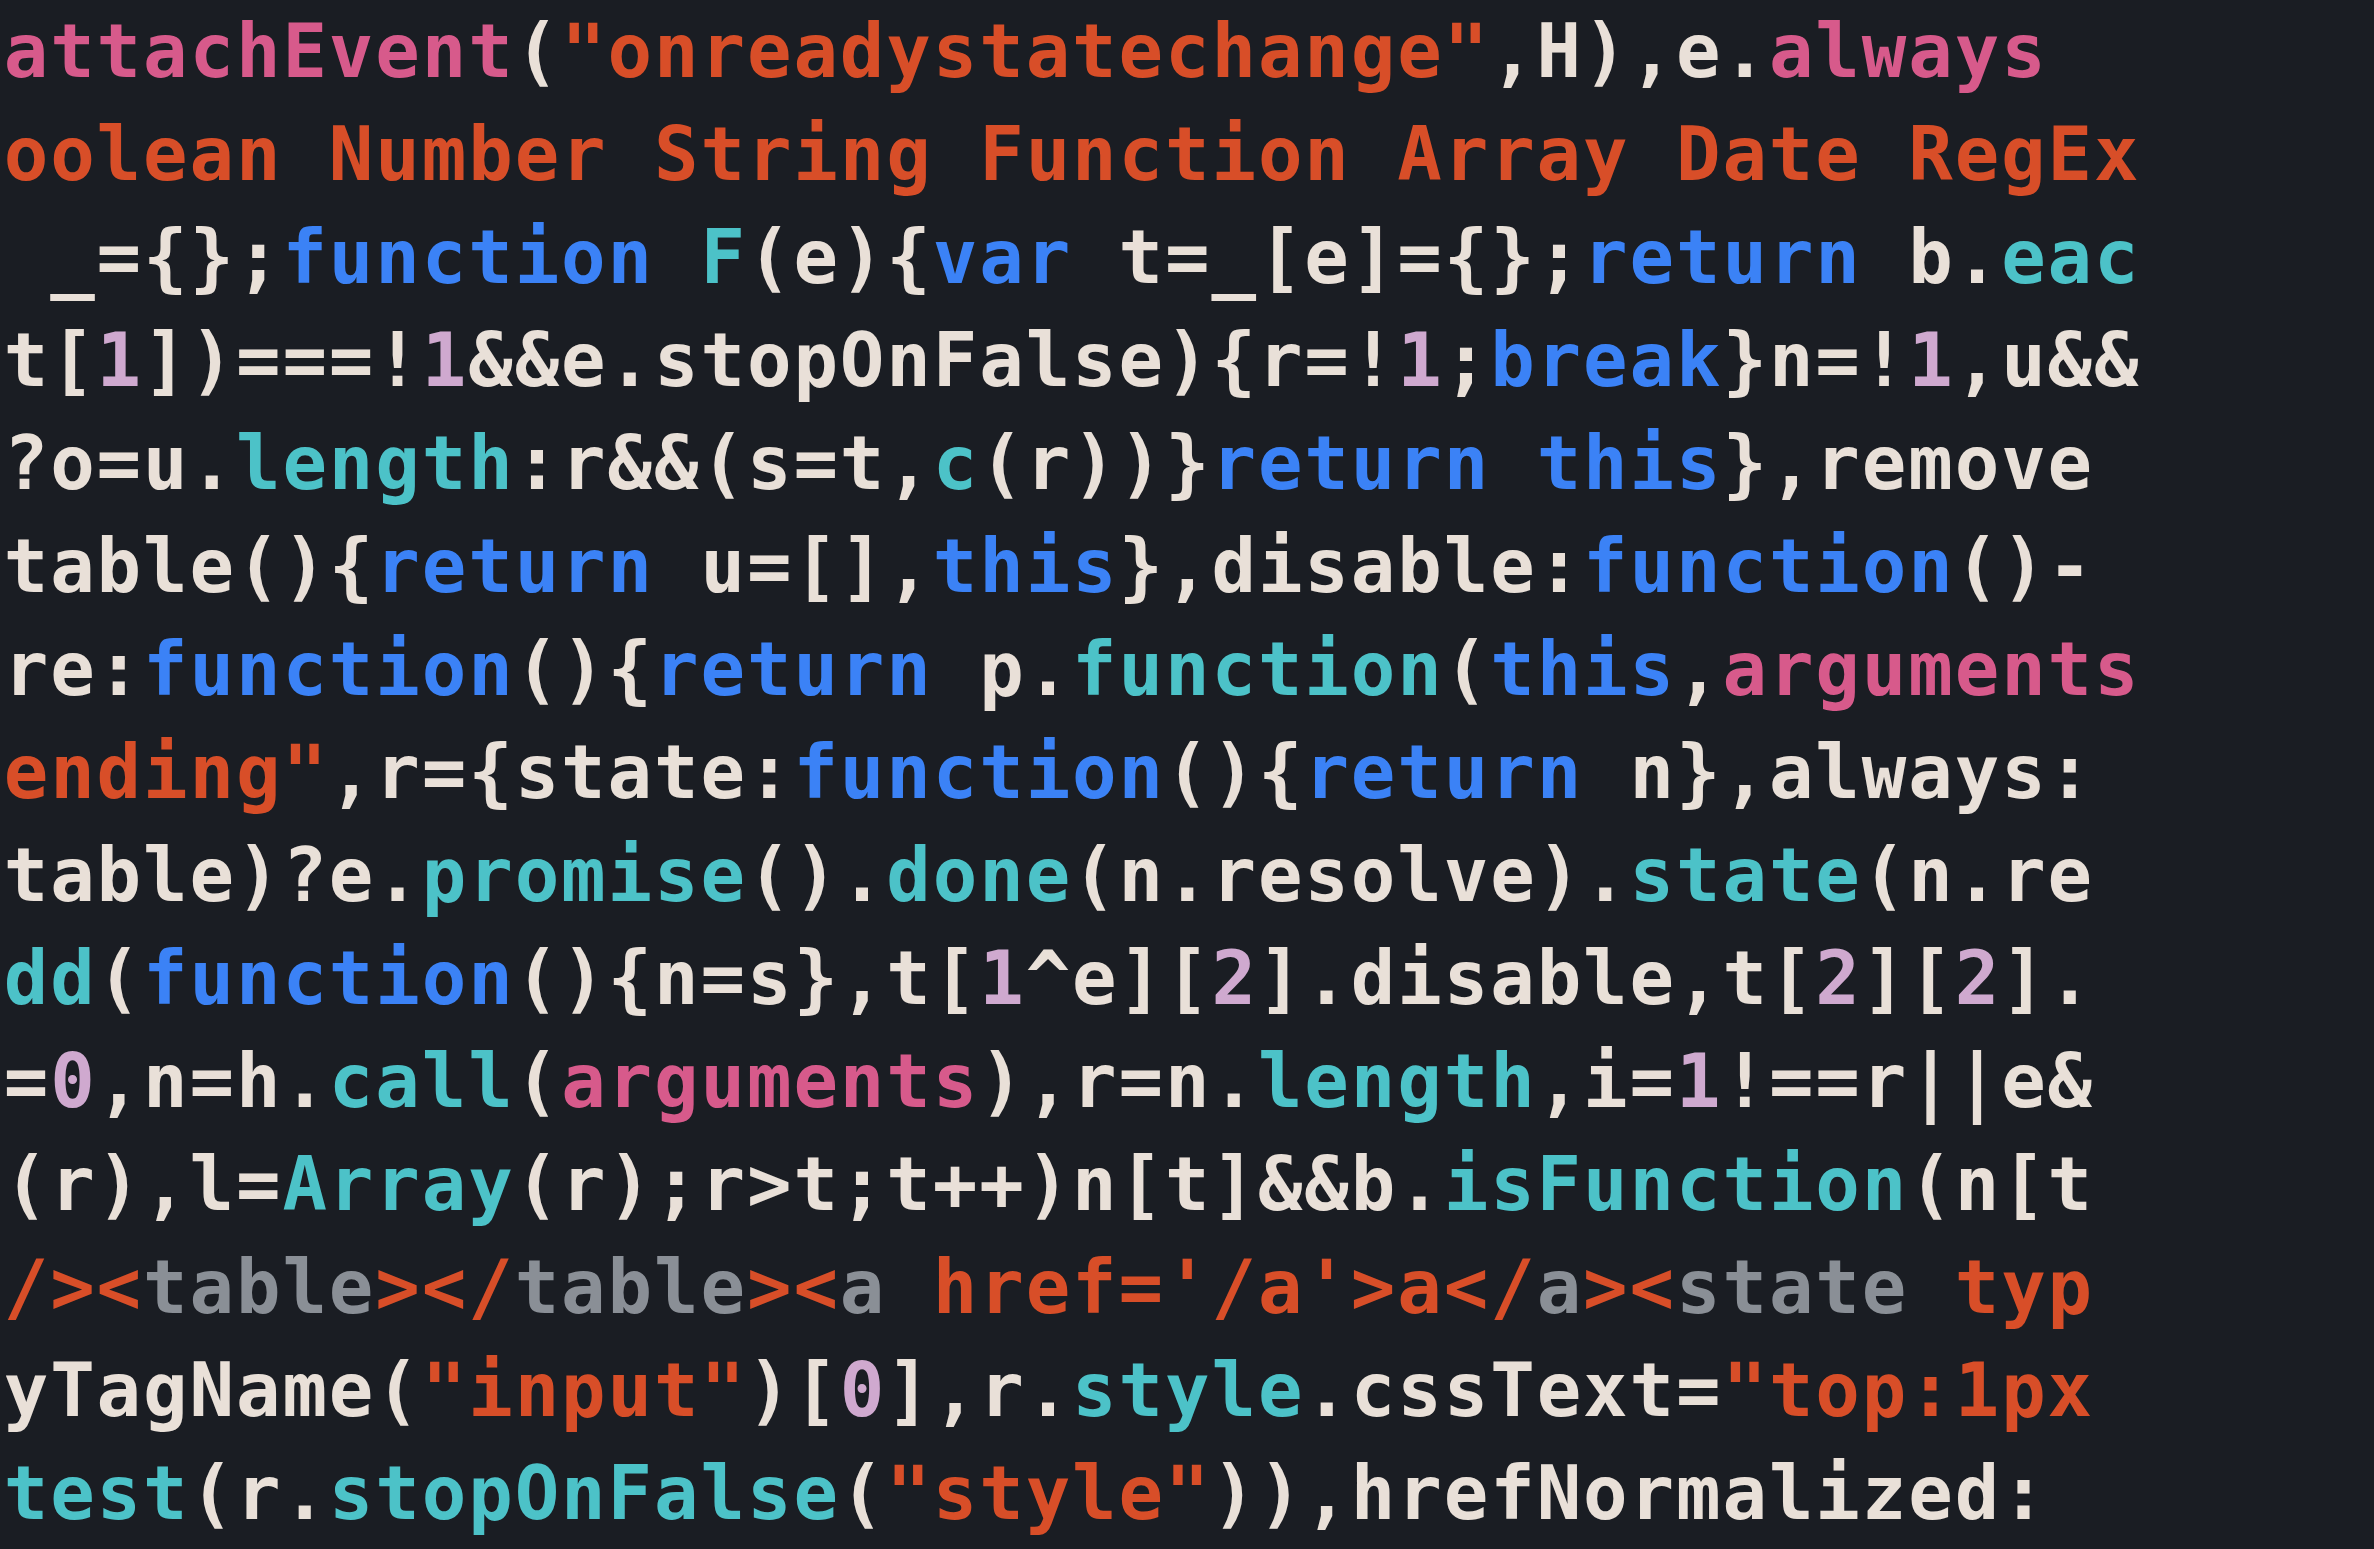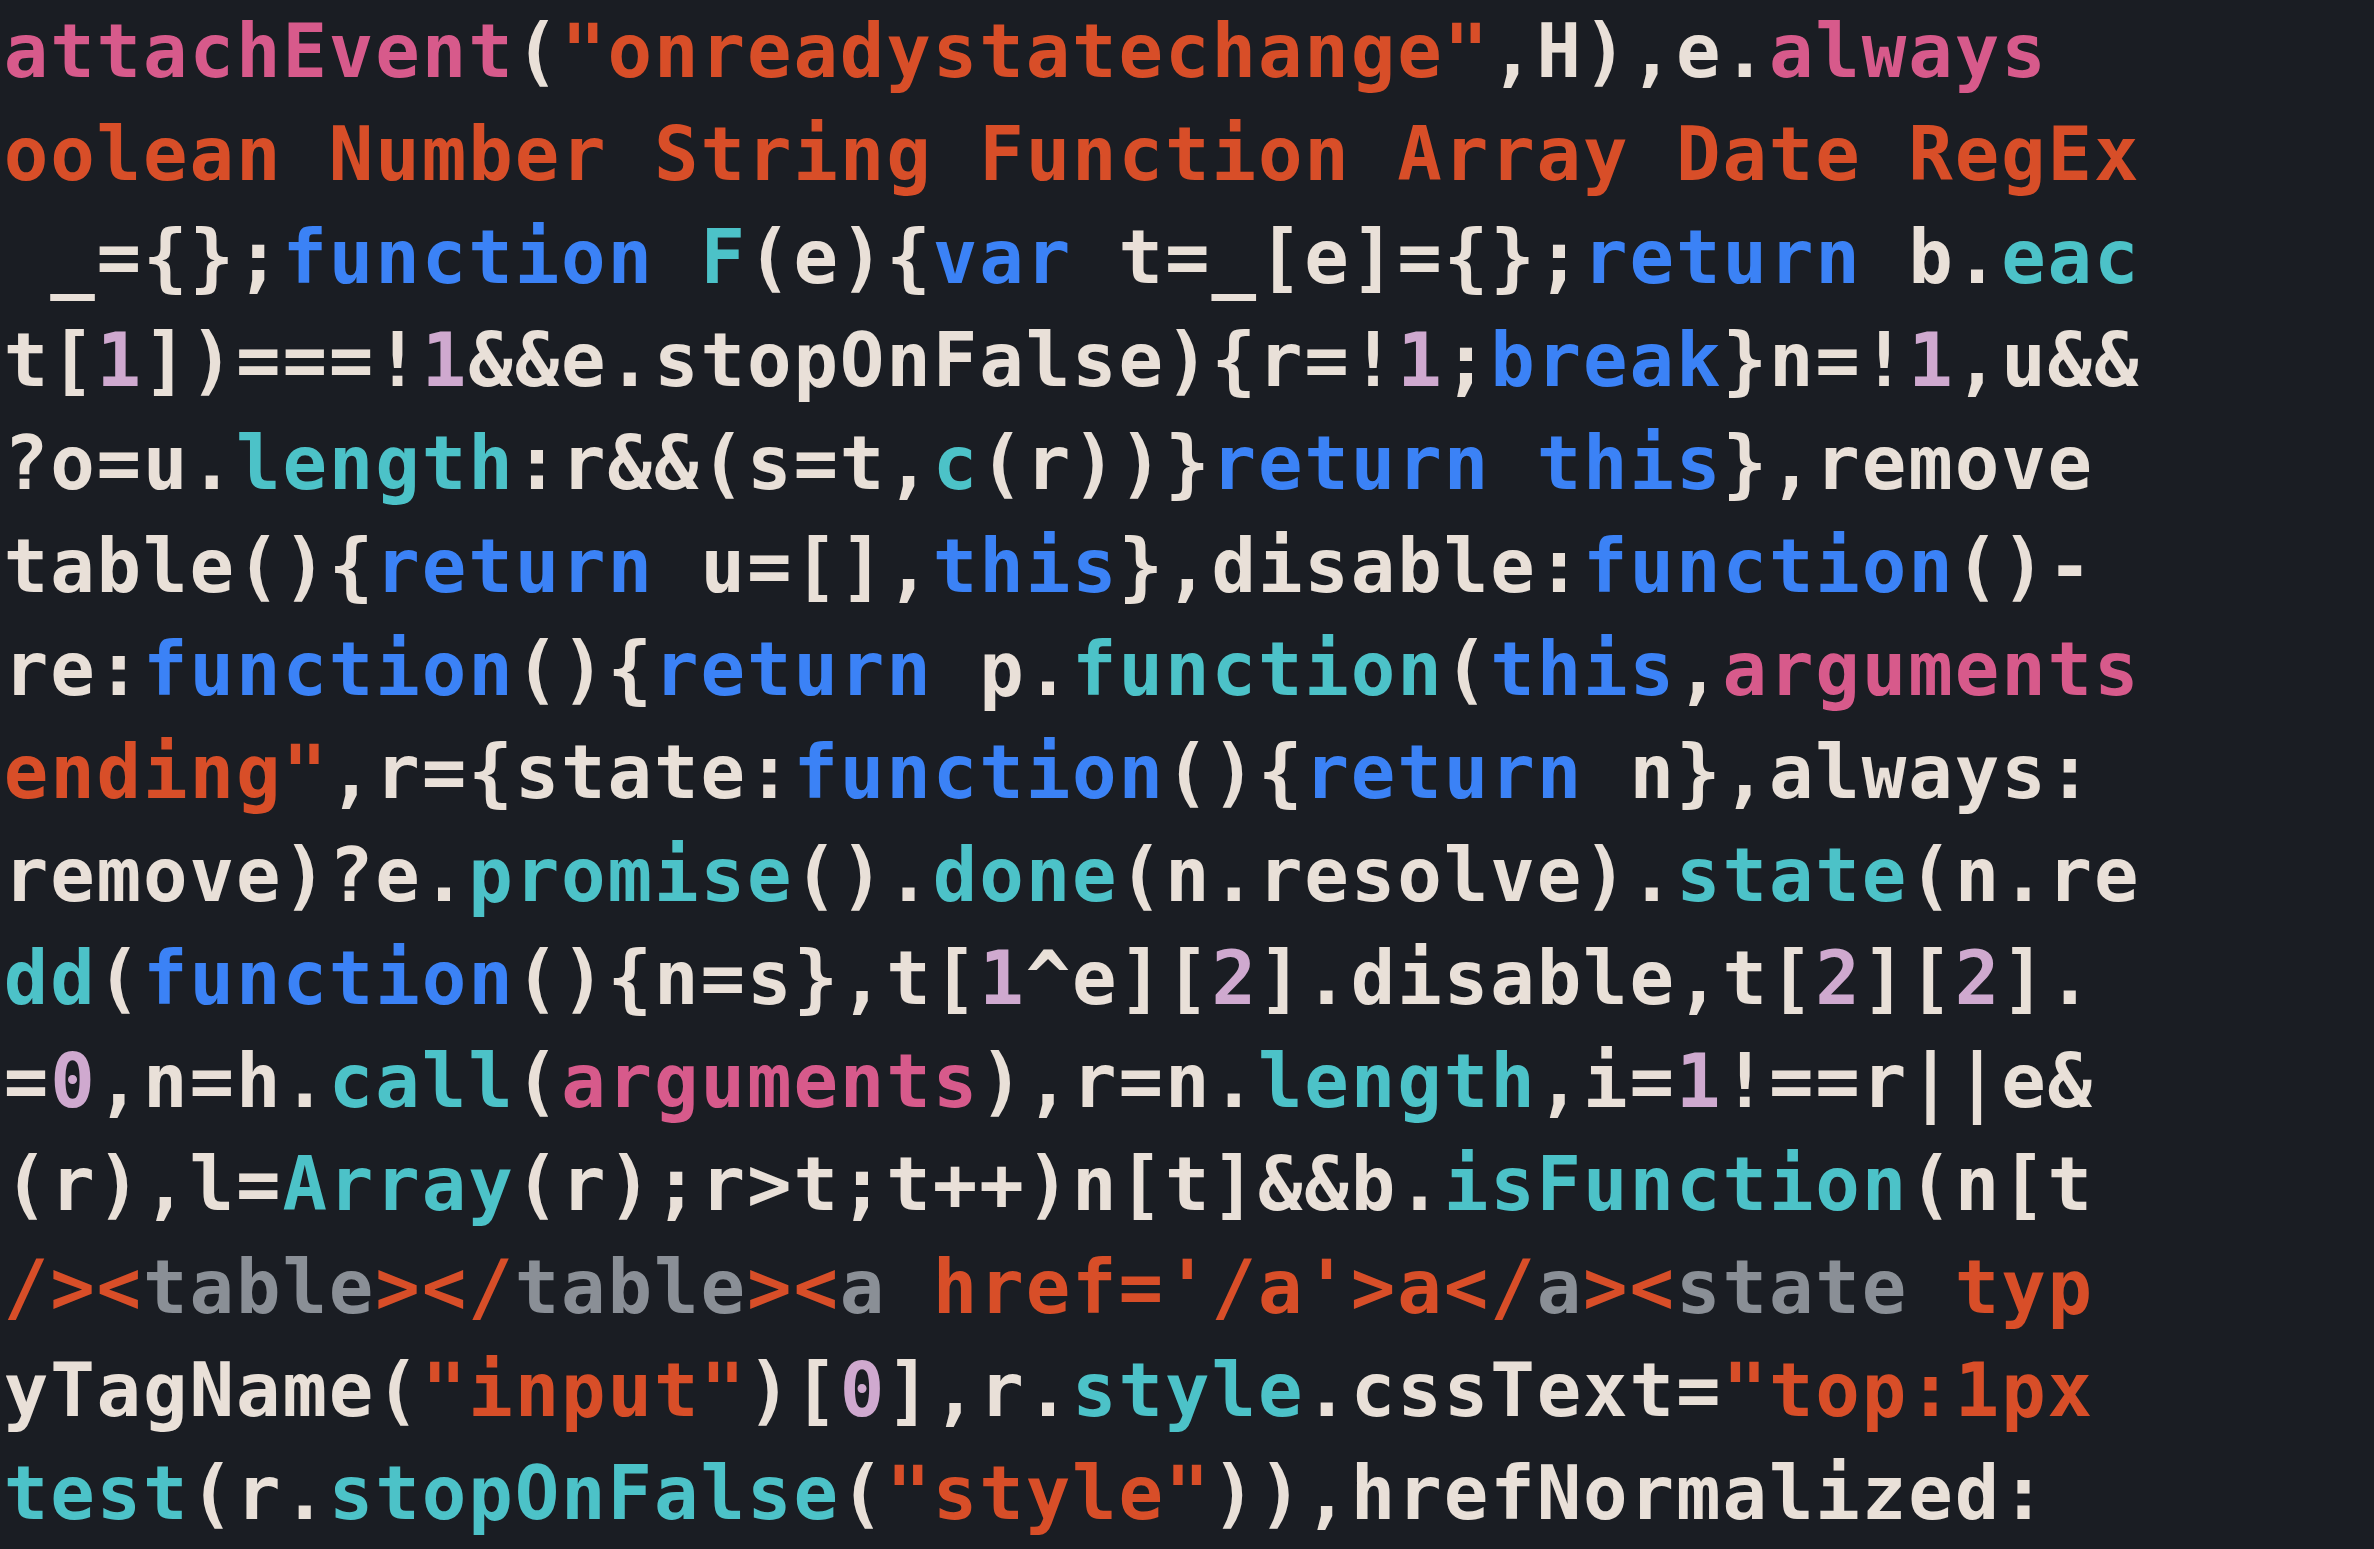--- a/index.html
+++ b/index.html
@@ -26,21 +26,21 @@
 <body>
 
 <pre id="code"><span><span class="t-pk">attachEvent</span><span class="t-wh">(</span><span class="t-or">"onreadystatechange"</span><span class="t-wh">,H),e.</span><span class="t-pk">always</span></span>
 <span><span class="t-or">oolean Number String Function Array Date RegEx</span></span>
 <span><span class="t-wh"> _={};</span><span class="t-pu">function</span><span class="t-wh"> </span><span class="t-cy">F</span><span class="t-wh">(e){</span><span class="t-pu">var</span><span class="t-wh"> t=_[e]={};</span><span class="t-pu">return</span><span class="t-wh"> b.</span><span class="t-cy">eac</span></span>
 <span><span class="t-wh">t[</span><span class="t-pw">1</span><span class="t-wh">])===!</span><span class="t-pw">1</span><span class="t-wh">&amp;&amp;e.stopOnFalse){r=!</span><span class="t-pw">1</span><span class="t-wh">;</span><span class="t-pu">break</span><span class="t-wh">}n=!</span><span class="t-pw">1</span><span class="t-wh">,u&amp;&amp;</span></span>
 <span><span class="t-wh">?o=u.</span><span class="t-cy">length</span><span class="t-wh">:r&amp;&amp;(s=t,</span><span class="t-cy">c</span><span class="t-wh">(r))}</span><span class="t-pu">return</span><span class="t-wh"> </span><span class="t-pu">this</span><span class="t-wh">},remove</span></span>
 <span><span class="t-wh">table(){</span><span class="t-pu">return</span><span class="t-wh"> u=[],</span><span class="t-pu">this</span><span class="t-wh">},disable:</span><span class="t-pu">function</span><span class="t-wh">()-</span></span>
 <span><span class="t-wh">re:</span><span class="t-pu">function</span><span class="t-wh">(){</span><span class="t-pu">return</span><span class="t-wh"> p.</span><span class="t-cy">function</span><span class="t-wh">(</span><span class="t-pu">this</span><span class="t-wh">,</span><span class="t-pk">arguments</span></span>
 <span><span class="t-or">ending"</span><span class="t-wh">,r={state:</span><span class="t-pu">function</span><span class="t-wh">(){</span><span class="t-pu">return</span><span class="t-wh"> n},always:</span></span>
-<span><span class="t-wh">remove)?e.</span><span class="t-cy">promise</span><span class="t-wh">().</span><span class="t-cy">done</span><span class="t-wh">(n.resolve).</span><span class="t-cy">state</span><span class="t-wh">(n.re</span></span>
+<span><span class="t-wh">table)?e.</span><span class="t-cy">promise</span><span class="t-wh">().</span><span class="t-cy">done</span><span class="t-wh">(n.resolve).</span><span class="t-cy">state</span><span class="t-wh">(n.re</span></span>
 <span><span class="t-cy">dd</span><span class="t-wh">(</span><span class="t-pu">function</span><span class="t-wh">(){n=s},t[</span><span class="t-pw">1</span><span class="t-wh">^e][</span><span class="t-pw">2</span><span class="t-wh">].disable,t[</span><span class="t-pw">2</span><span class="t-wh">][</span><span class="t-pw">2</span><span class="t-wh">].</span></span>
 <span><span class="t-wh">=</span><span class="t-pw">0</span><span class="t-wh">,n=h.</span><span class="t-cy">call</span><span class="t-wh">(</span><span class="t-pk">arguments</span><span class="t-wh">),r=n.</span><span class="t-cy">length</span><span class="t-wh">,i=</span><span class="t-pw">1</span><span class="t-wh">!==r||e&amp;</span></span>
 <span><span class="t-wh">(r),l=</span><span class="t-cy">Array</span><span class="t-wh">(r);r&gt;t;t++)n[t]&amp;&amp;b.</span><span class="t-cy">isFunction</span><span class="t-wh">(n[t</span></span>
 <span><span class="t-or">/&gt;&lt;</span><span class="t-gr">table</span><span class="t-or">&gt;&lt;/</span><span class="t-gr">table</span><span class="t-or">&gt;&lt;</span><span class="t-gr">a</span><span class="t-or"> href='/a'&gt;a&lt;/</span><span class="t-gr">a</span><span class="t-or">&gt;&lt;</span><span class="t-gr">state</span><span class="t-or"> typ</span></span>
 <span><span class="t-wh">yTagName(</span><span class="t-or">"input"</span><span class="t-wh">)[</span><span class="t-pw">0</span><span class="t-wh">],r.</span><span class="t-cy">style</span><span class="t-wh">.cssText=</span><span class="t-or">"top:1px</span></span>
 <span><span class="t-cy">test</span><span class="t-wh">(r.</span><span class="t-cy">stopOnFalse</span><span class="t-wh">(</span><span class="t-or">"style"</span><span class="t-wh">)),hrefNormalized:</span></span>
 </pre>
 
 
 </body></html>

